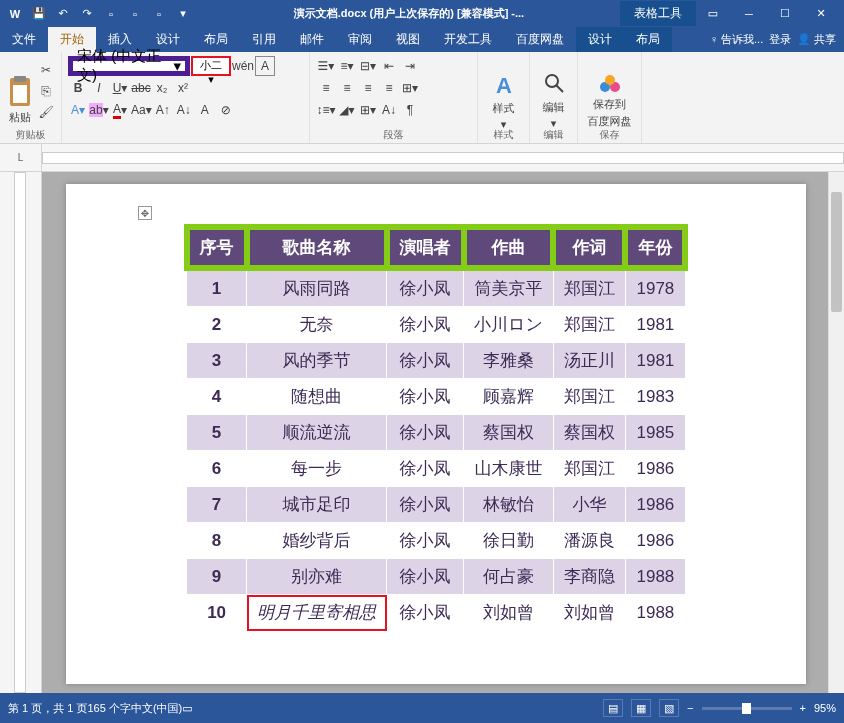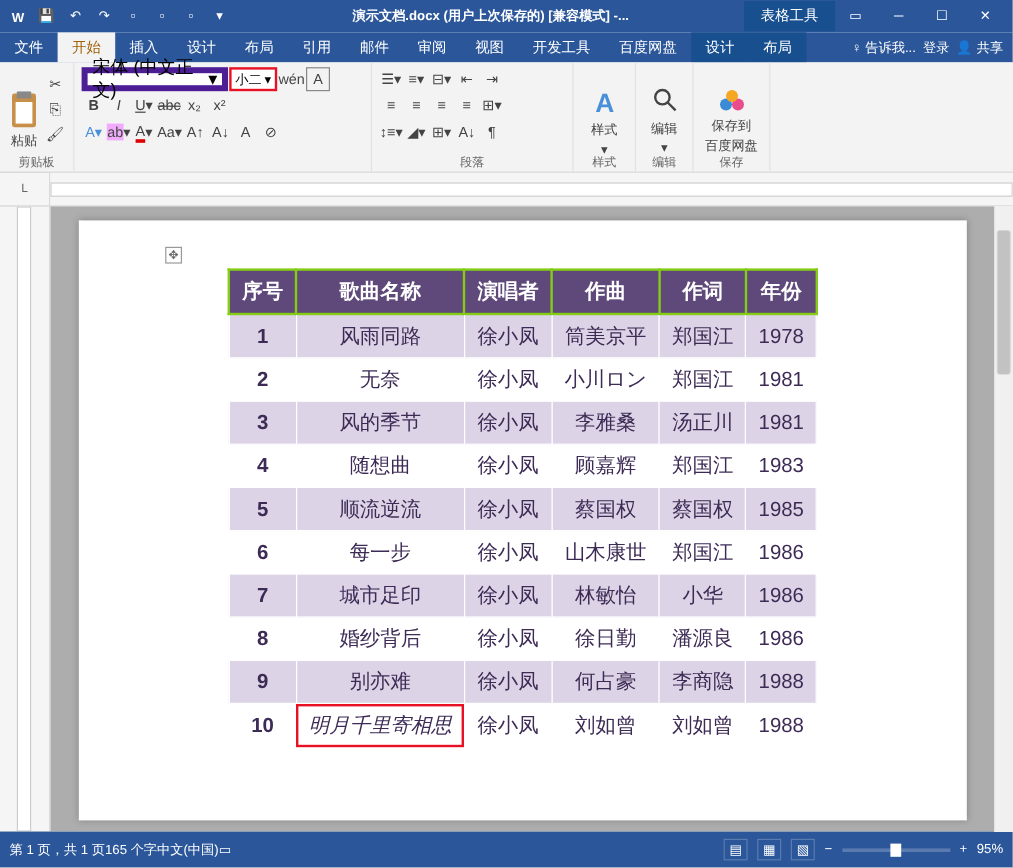--- a/index.html
+++ b/index.html
@@ -21,37 +21,37 @@
 
 .ribbon { background: #f3f3f3; height: 92px; border-bottom: 1px solid #d4d4d4; display: flex; position: relative; }
 .ribbon-group { border-right: 1px solid #e1e1e1; padding: 2px 6px; display: flex; flex-direction: column; position: relative; }
 .group-label { font-size: 10px; color: #666; text-align: center; position: absolute; bottom: 1px; left: 0; right: 0; }
 .group-body { flex: 1; display: flex; gap: 2px; }
 .vstack { display: flex; flex-direction: column; gap: 1px; }
 .hstack { display: flex; align-items: center; gap: 1px; }
 .rbtn { min-width: 20px; height: 20px; display: flex; align-items: center; justify-content: center; font-size: 12px; color: #444; }
 .rbtn-lg { width: 42px; display: flex; flex-direction: column; align-items: center; justify-content: center; font-size: 11px; color: #444; gap: 2px; padding-top: 6px; }
 .font-name { width: 122px; height: 20px; border: 5px solid #4c1d95; background: #fff; font-size: 15px; padding: 0 4px; display: flex; align-items: center; justify-content: space-between; }
-.font-size { width: 40px; height: 20px; border: 1px solid #c0c0c0; background: #fff; font-size: 11px; padding: 0 3px; display: flex; align-items: center; justify-content: space-between; }
+.font-size { width: 40px; height: 20px; border: 1px solid #c0c0c0; background: #fff; font-size: 11px; padding: 0 3px; display: flex; align-items: center; justify-content: space-between; flex-direction: column; }
 .highlight-red { border: 2px solid #e81123 !important; }
 
 .ruler-area { background: #fff; height: 28px; display: flex; border-bottom: 1px solid #d4d4d4; }
 .ruler-corner { width: 42px; background: #f5f5f5; border-right: 1px solid #d4d4d4; display: flex; align-items: center; justify-content: center; font-size: 10px; color: #666; }
 .ruler { flex: 1; background: #f5f5f5; position: relative; }
 .ruler-band { position: absolute; top: 8px; height: 12px; left: 0; right: 0; background: #fff; border: 1px solid #ccc; }
 
 .doc-area { display: flex; height: 521px; background: #adadad; }
 .vruler { width: 42px; background: #f5f5f5; border-right: 1px solid #d4d4d4; position: relative; }
 .vruler-band { position: absolute; left: 14px; width: 12px; top: 0; bottom: 0; background: #fff; border: 1px solid #ccc; }
 .page-viewport { flex: 1; overflow: auto; padding: 12px 24px; }
 .page { background: #fff; width: 740px; min-height: 500px; box-shadow: 0 0 6px rgba(0,0,0,0.25); padding: 40px 30px; position: relative; }
 .table-anchor { position: absolute; left: 72px; top: 22px; width: 14px; height: 14px; border: 1px solid #999; display: flex; align-items: center; justify-content: center; font-size: 10px; color: #666; background: #fff; }
 
 table.data { border-collapse: collapse; margin: 0 auto; }
-table.data th { background: #5f497a; color: #fff; font-weight: bold; font-size: 17px; padding: 6px 10px; border: 2px solid #84cc16; }
+table.data th { background: #5f497a; color: #fff; font-weight: bold; font-size: 17px; padding: 6px 10px; border: 6px solid #84cc16; }
 table.data td { font-size: 17px; padding: 6px 10px; border: 1px solid #fff; text-align: center; color: #3d2b56; }
 table.data tbody tr:nth-child(odd) td { background: #dcd4e6; }
 table.data tbody tr:nth-child(even) td { background: #fff; }
 table.data tbody td:first-child { font-weight: bold; }
 .cell-highlight { outline: 2px solid #e81123; outline-offset: -2px; font-size: 14px; font-style: italic; }
 
 .scrollbar-v { position: absolute; right: 0; top: 172px; width: 16px; bottom: 30px; background: #f0f0f0; border-left: 1px solid #ddd; }
 .thumb { position: absolute; left: 2px; right: 2px; top: 20px; height: 120px; background: #c2c2c2; border-radius: 2px; }
 
 .statusbar { position: absolute; bottom: 0; left: 0; right: 0; height: 30px; background: #2b579a; color: #fff; display: flex; align-items: center; font-size: 11px; padding: 0 8px; }

